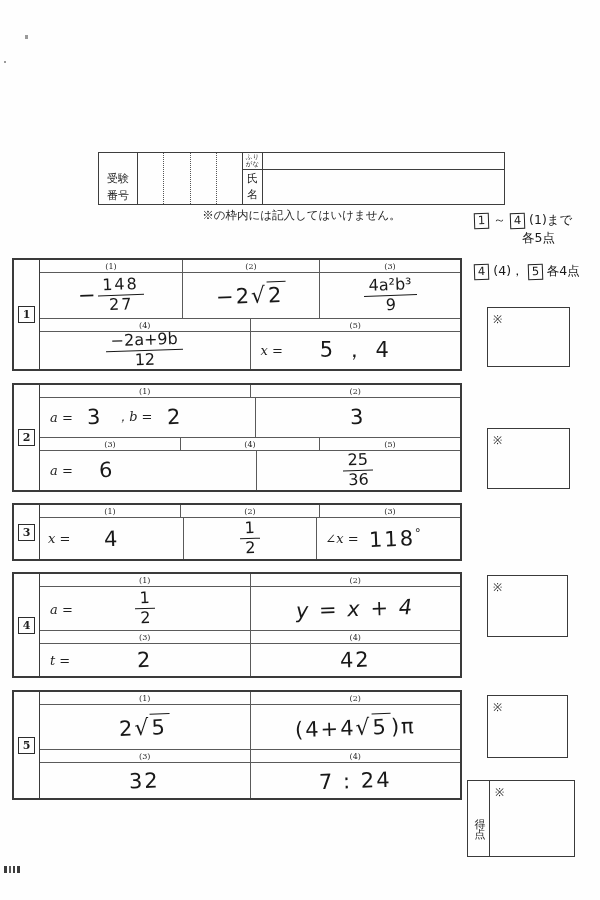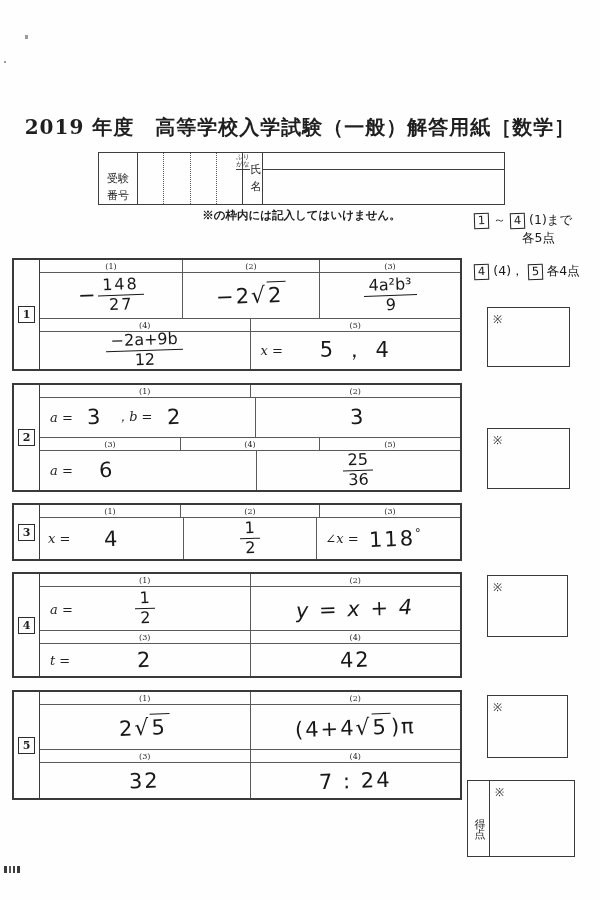--- a/index.html
+++ b/index.html
@@ -2,32 +2,32 @@
 <html><head>
 <meta charset="utf-8">
 <style>
   html,body{margin:0;padding:0;background:#e8e8e8;}
   .sheet{position:relative;width:600px;height:900px;background:#fefefe;overflow:hidden;
          font-family:"DejaVu Serif","Liberation Serif",serif;color:#1f1f1f;}
   
   .title{position:absolute;top:114px;left:0;width:600px;text-align:center;
          font-size:20px;font-weight:bold;letter-spacing:1px;}
   .note{position:absolute;top:208px;left:98px;width:407px;text-align:center;
-        font-size:11.5px;font-weight:bold;}
+        font-size:11.5px;font-weight:normal;}
   
   .hdrbox{position:absolute;left:98px;top:152px;width:407px;height:53px;
           border:1.6px solid #3e3e3e;display:flex;box-sizing:border-box;}
   .examlabel{width:38px;border-right:1.3px solid #3e3e3e;display:flex;align-items:flex-end;
              justify-content:center;font-size:11px;line-height:1.5;text-align:center;}
   .examlabel span{display:inline-block;width:24px;}
   .numarea{width:104px;display:flex;}
   .numcell{flex:1;box-sizing:border-box;}
   .numcell.dot{border-right:1.2px dotted #555;}
   .lblcol{width:21px;border-left:1.3px solid #3e3e3e;border-right:1px solid #3e3e3e;
-          display:flex;flex-direction:row;box-sizing:border-box;justify-content:flex-end;}
+          display:flex;flex-direction:column;box-sizing:border-box;justify-content:flex-end;}
   .furilbl{height:16px;border-bottom:1px solid #3e3e3e;font-size:6.5px;line-height:1.15;
            display:flex;align-items:center;justify-content:center;text-align:center;}
   .furilbl span{display:inline-block;width:14px;}
   .namelbl{flex:1;display:flex;align-items:center;justify-content:center;font-size:11px;}
   .namelbl span{display:inline-block;width:12px;line-height:1.5;text-align:center;}
   .fields{flex:1;display:flex;flex-direction:column;}
   .furifield{height:16px;border-bottom:1px solid #3e3e3e;}
   .namefield{flex:1;}
   
   .hw{font-family:"DejaVu Sans","Liberation Sans",sans-serif;color:#181818;}
@@ -79,21 +79,20 @@
   .barcode i{display:block;width:3px;background:#3c3c3c;}
   .barcode i:nth-child(2){width:2px;background:#575757;}
   .barcode i:nth-child(3){width:2px;}
   .speck{position:absolute;background:#9a9a9a;}
 </style>
 </head>
 <body>
 
 <div class="sheet">
 
-  <div class="title">2019 年度　高等学校入学試験（一般）解答用紙［数学］</div>
 
   <div class="hdrbox">
     <div class="examlabel">
       <span>受験番号</span>
     </div>
     <div class="numarea">
       <div class="numcell dot"></div>
       <div class="numcell dot"></div>
       <div class="numcell dot"></div>
       <div class="numcell"></div>

